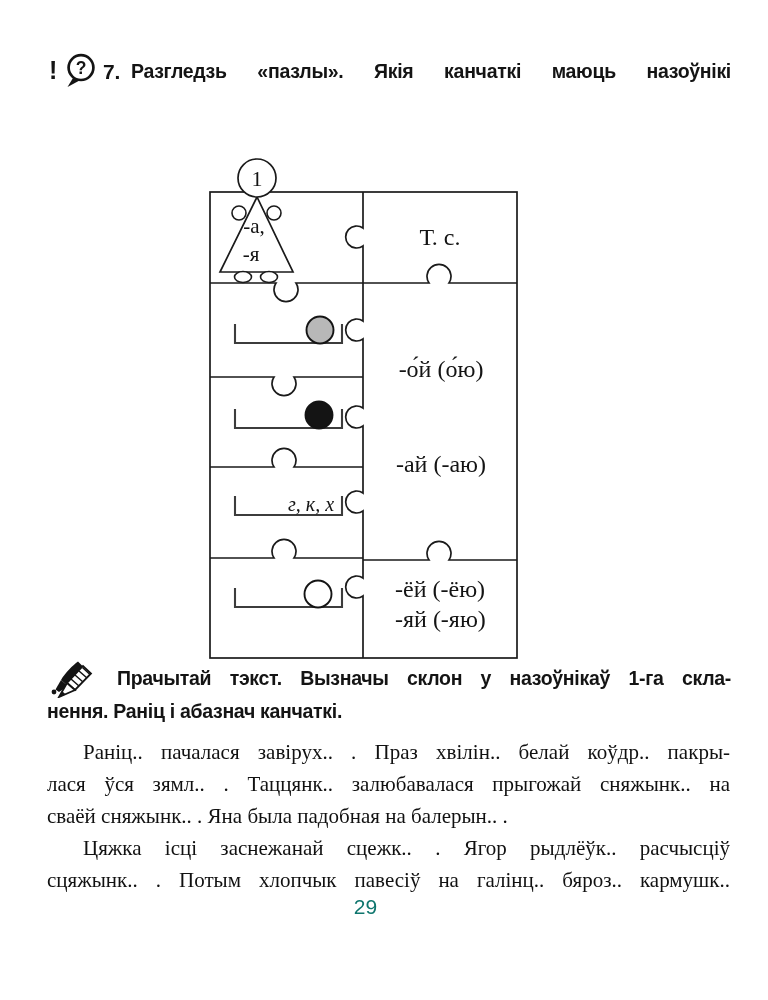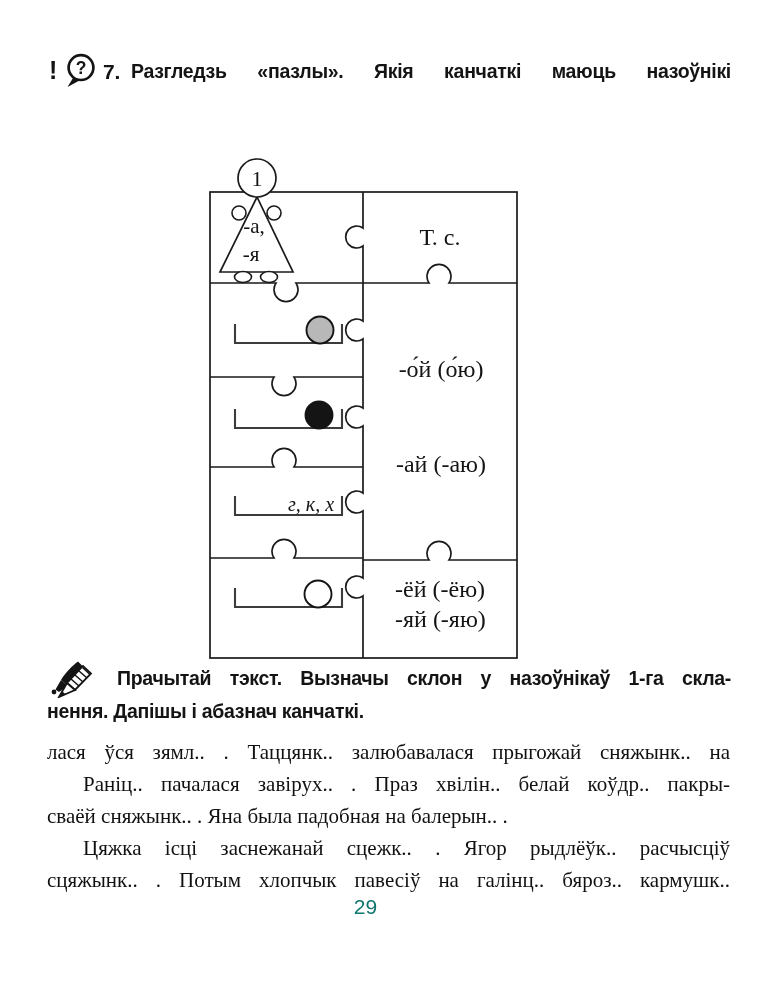--- a/index.html
+++ b/index.html
@@ -111,24 +111,24 @@
       </g>
       <g>
         <path d="M20,25 L36,8 L44,15.5 L28,32 Z" fill="#ffffff" stroke="#141414" stroke-width="1.8"></path>
         <path d="M24,21 L32,28 M28,17 L36,24 M32,13 L40,20 M35.5,9.5 L43,16.5" stroke="#141414" stroke-width="1.5" fill="none"></path>
         <path d="M20,25 L28,32 L12,39 Z" fill="#ffffff" stroke="#141414" stroke-width="1.8"></path>
         <path d="M12,39 L15.5,33.5 L18.8,36.5 Z" fill="#141414"></path>
       </g>
     </svg>
     <div class="jline">Прачытай тэкст. Вызначы склон у назоўнікаў 1-га скла-</div>
   </div>
-  <div class="lline">нення. Дапішы і абазнач канчаткі.</div>
+  <div class="lline">нення. Раніц і абазнач канчаткі.</div>
 </div>
 
 <div class="passage">
+  <div class="pline ind">Раніц.. пачалася завірух.. . Праз хвілін.. белай коўдр.. пакры-</div>
   <div class="pline">лася ўся зямл.. . Таццянк.. залюбавалася прыгожай сняжынк.. на</div>
-  <div class="pline ind">Раніц.. пачалася завірух.. . Праз хвілін.. белай коўдр.. пакры-</div>
   <div class="pline end">сваёй сняжынк.. . Яна была падобная на балерын.. .</div>
   <div class="pline ind">Цяжка ісці заснежанай сцежк.. . Ягор рыдлёўк.. расчысціў</div>
   <div class="pline">сцяжынк.. . Потым хлопчык павесіў на галінц.. бяроз.. кармушк..</div>
 </div>
 
 <div class="pageno">29</div>
 
 </body></html>

